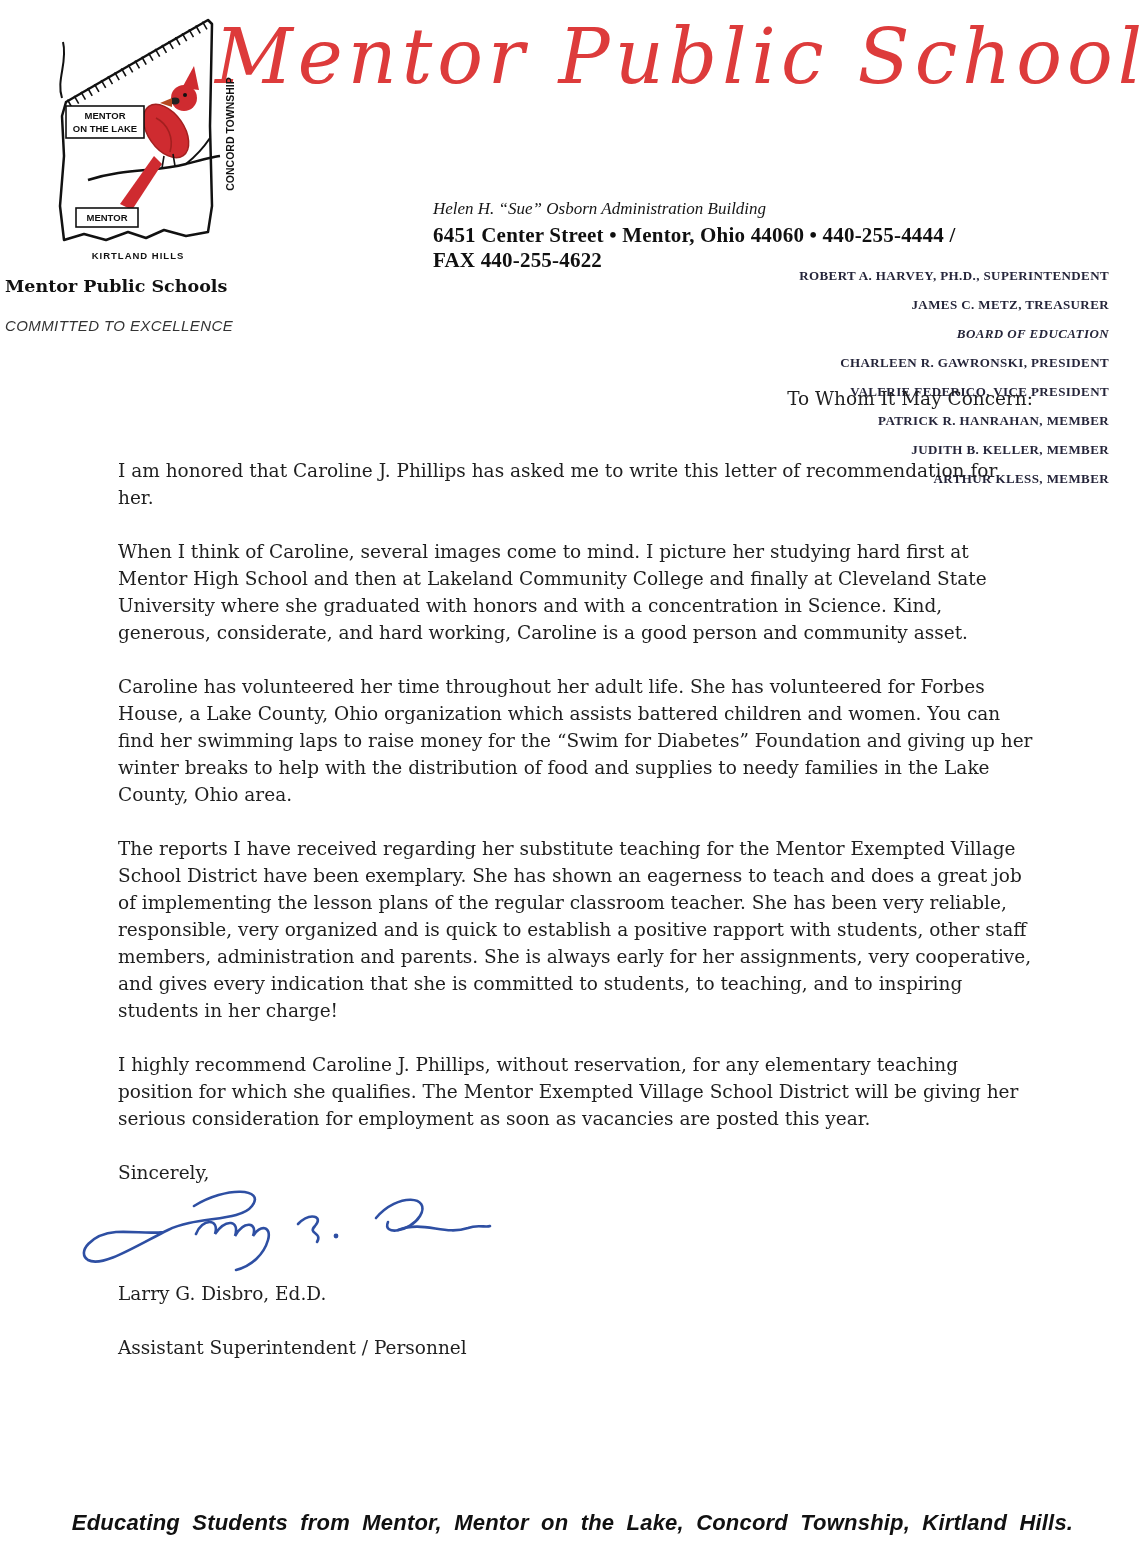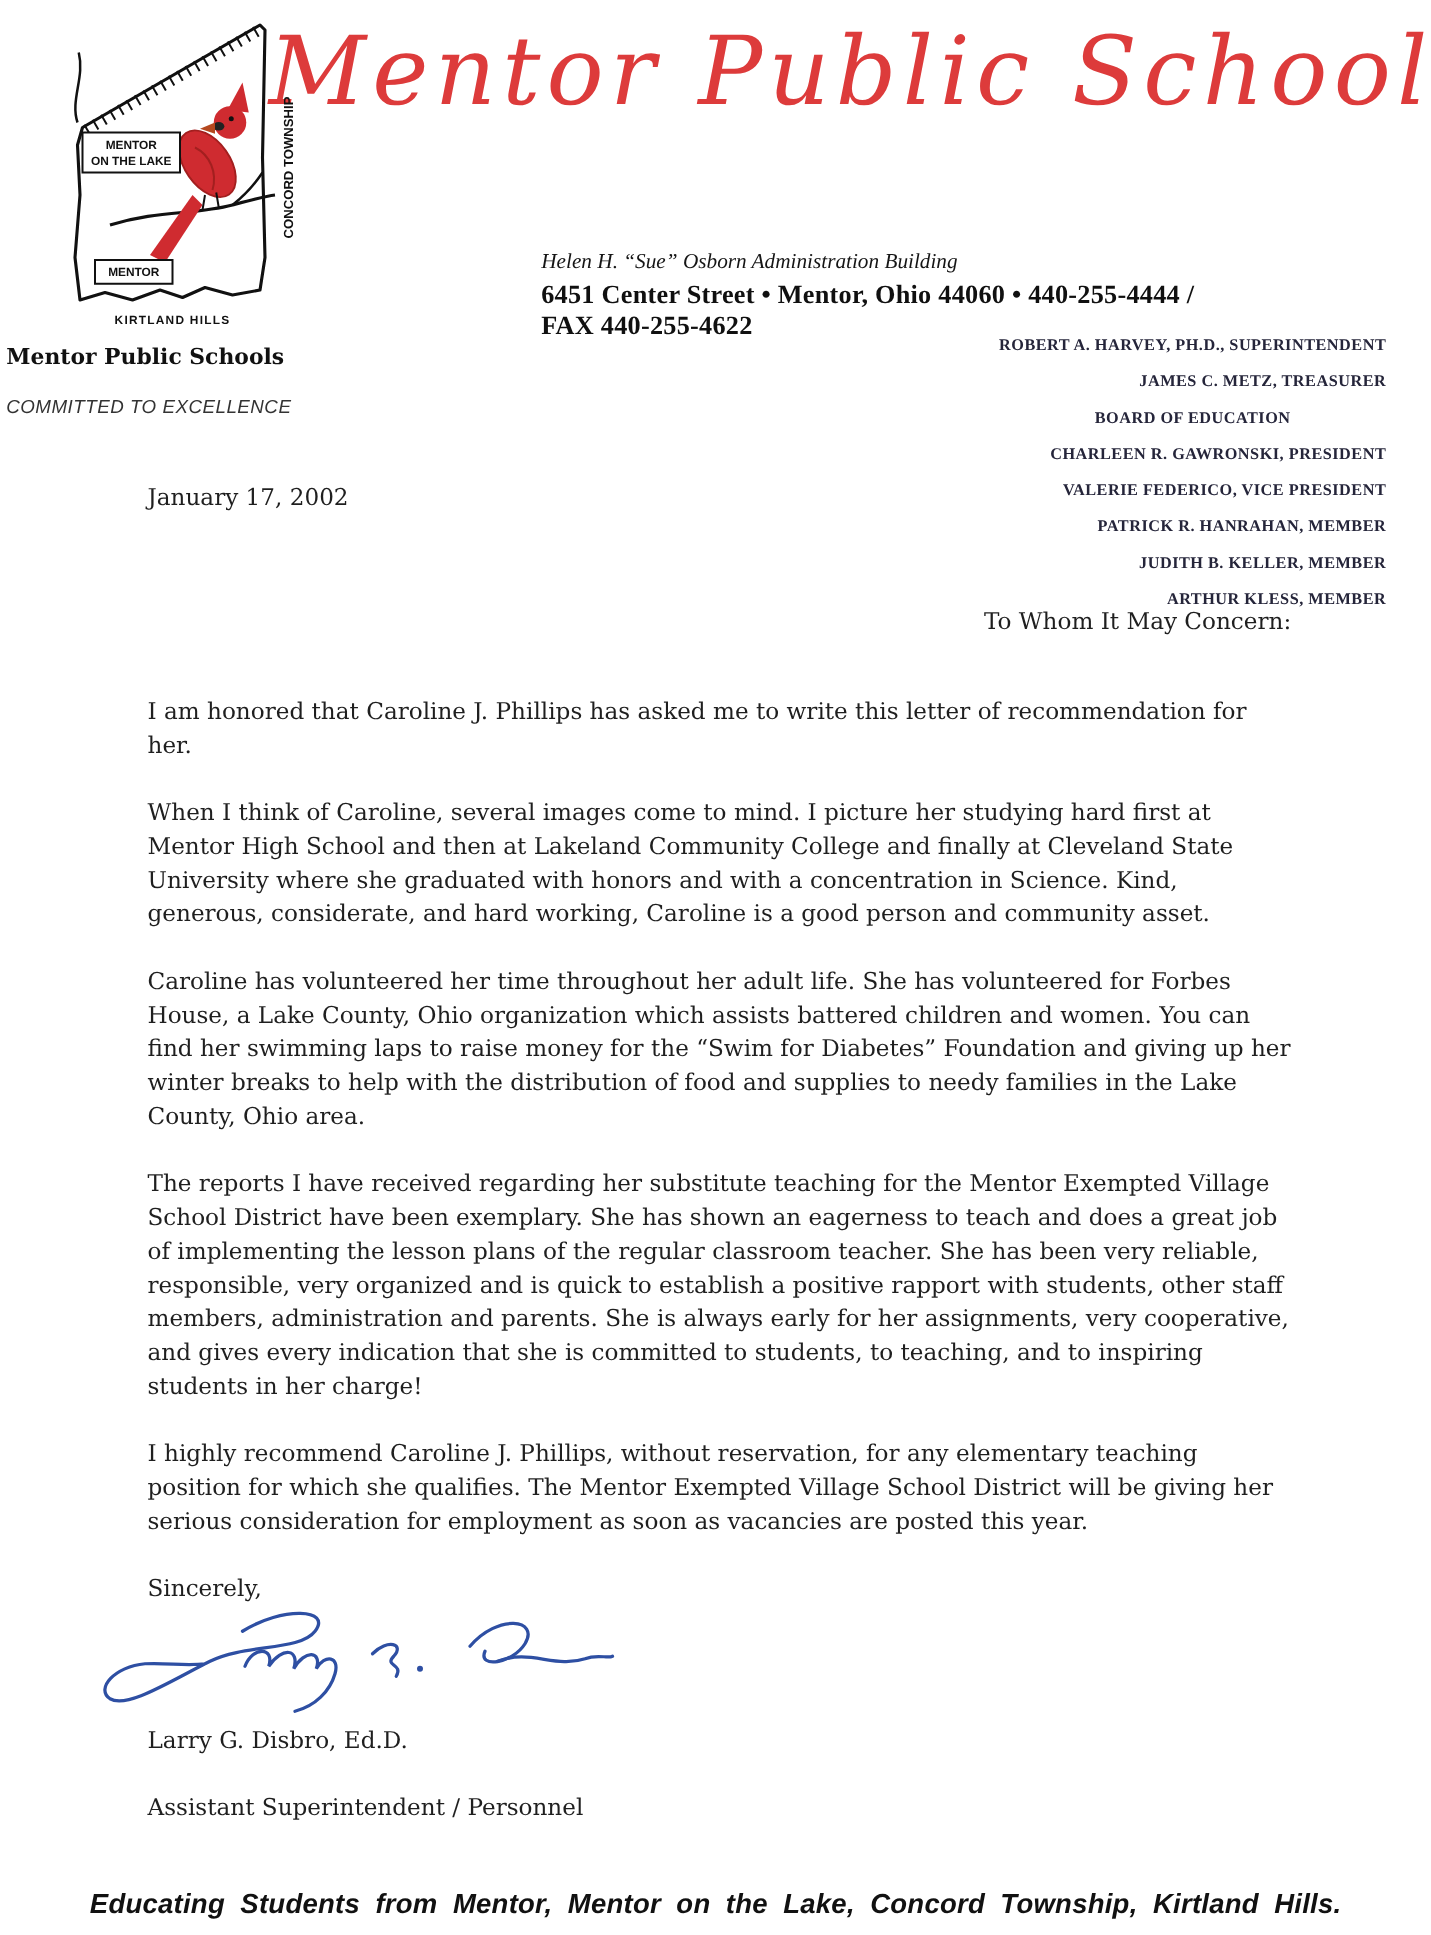--- a/index.html
+++ b/index.html
@@ -40,21 +40,21 @@
   .address-line{
     font-family:"Liberation Serif", serif;font-weight:bold;
     font-size:21px;color:#101010;margin-top:4px;letter-spacing:.2px;
   }
   
   .officials{
     position:absolute;top:261px;right:36px;text-align:right;
     font-family:"Liberation Serif", serif;font-weight:bold;
     font-size:13px;line-height:29px;letter-spacing:.4px;color:#25253a;
   }
-  .officials .it{text-align:center;}
+  .officials .it{font-style:italic;}
   
   .letter{
     position:absolute;left:118px;top:385px;width:915px;
     font-size:18.5px;line-height:27px;color:#1f1f1f;
   }
   .letter p{margin:0 0 27px 0;}
   .letter p.date{margin-bottom:72px;}
   .letter p.salutation{margin-bottom:45px;text-align:right;}
   .letter p.closing{margin-bottom:6px;}
   .sig-wrap{position:relative;height:88px;}
@@ -126,21 +126,20 @@
     <div>JAMES C. METZ, TREASURER</div>
     <div class="it">BOARD OF EDUCATION</div>
     <div>CHARLEEN R. GAWRONSKI, PRESIDENT</div>
     <div>VALERIE FEDERICO, VICE PRESIDENT</div>
     <div>PATRICK R. HANRAHAN, MEMBER</div>
     <div>JUDITH B. KELLER, MEMBER</div>
     <div>ARTHUR KLESS, MEMBER</div>
   </div>
 
   <div class="letter">
-    <p class="date">January 17, 2002</p>
     <p class="salutation">To Whom It May Concern:</p>
     <p>I am honored that Caroline J. Phillips has asked me to write this letter of recommendation for her.</p>
     <p>When I think of Caroline, several images come to mind.  I picture her studying hard first at Mentor High School and then at Lakeland Community College and finally at Cleveland State University where she graduated with honors and with a concentration in Science. Kind, generous, considerate, and hard working, Caroline is a good person and community asset.</p>
     <p>Caroline has volunteered her time throughout her adult life.  She has volunteered for Forbes House, a Lake County, Ohio organization which assists battered children and women.  You can find her swimming laps to raise money for the “Swim for Diabetes” Foundation and giving up her winter breaks to help with the distribution of food and supplies to needy families in the Lake County, Ohio area.</p>
     <p>The reports I have received regarding her substitute teaching for the Mentor Exempted Village School District have been exemplary.  She has shown an eagerness to teach and does a great job of implementing the lesson plans of the regular classroom teacher.  She has been very reliable, responsible, very organized and is quick to establish a positive rapport with students, other staff members, administration and parents.  She is always early for her assignments, very cooperative, and gives every indication that she is committed to students, to teaching, and to inspiring students in her charge!</p>
     <p>I highly recommend Caroline J. Phillips, without reservation, for any elementary teaching position for which she qualifies.  The Mentor Exempted Village School District will be giving her serious consideration for employment as soon as vacancies are posted this year.</p>
     <p class="closing">Sincerely,</p>
 
     <div class="sig-wrap">
       <svg width="420" height="104" viewBox="0 0 420 104">

